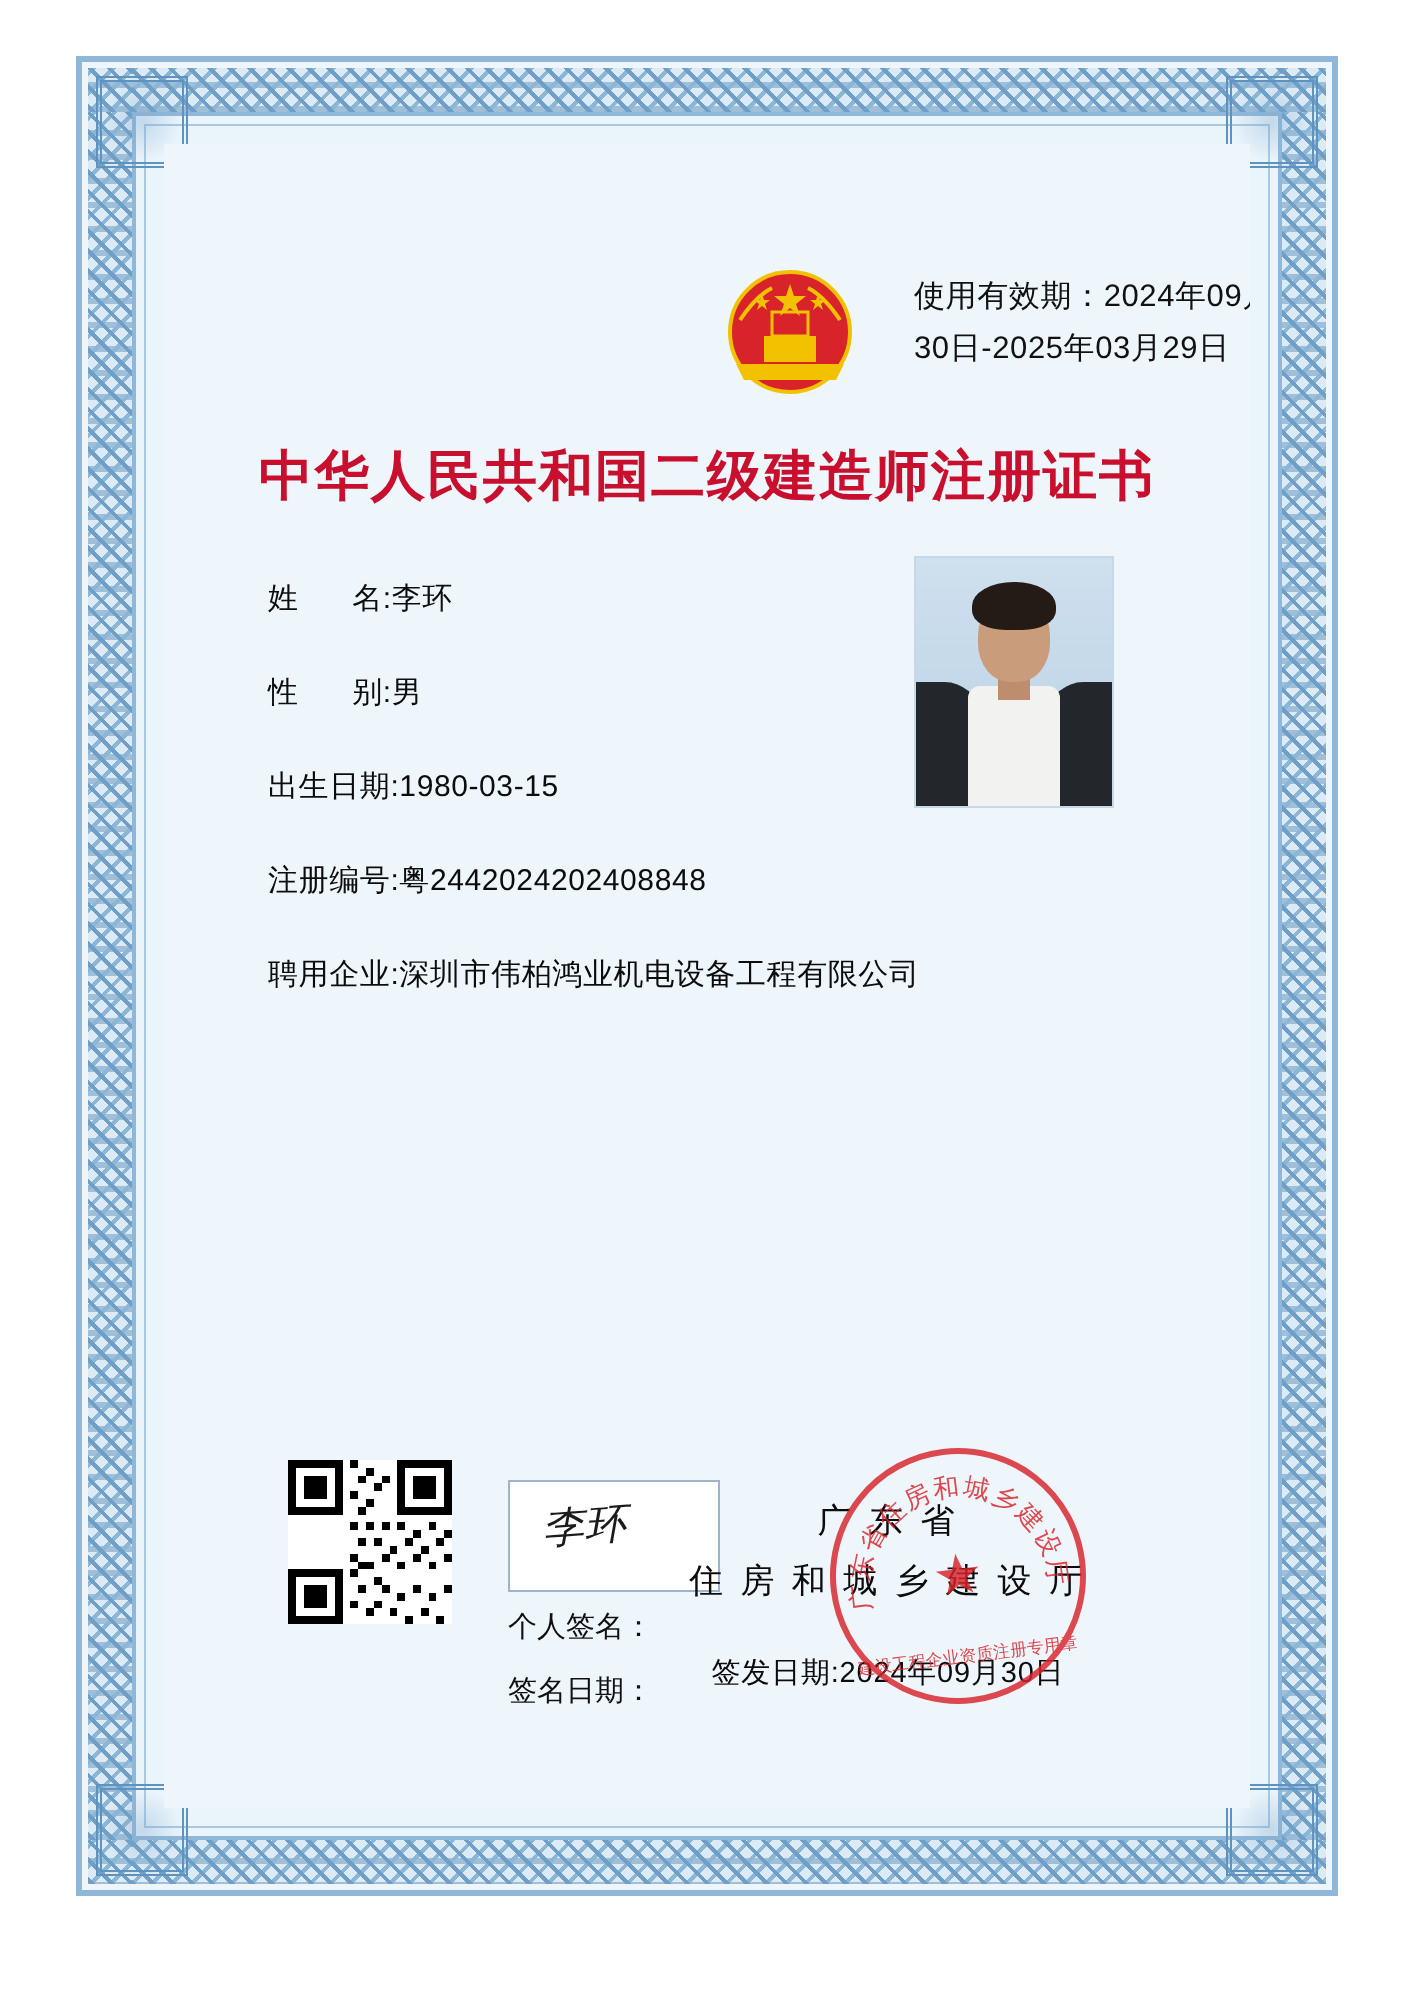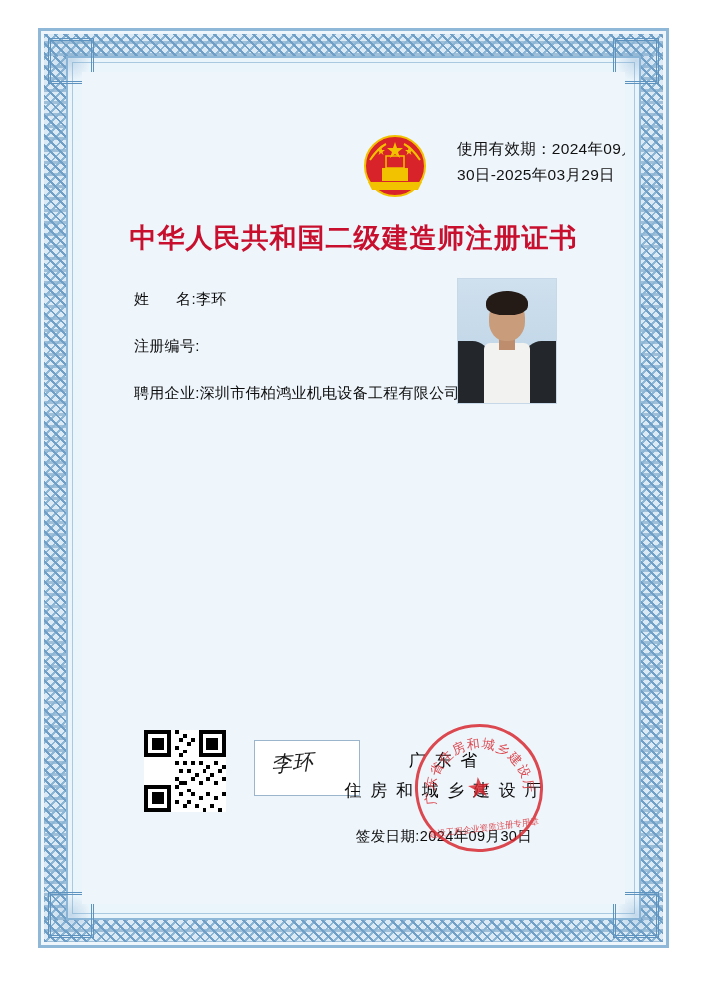--- a/index.html
+++ b/index.html
@@ -356,21 +356,30 @@
       <div class="head"></div>
       <div class="hair"></div>
     </div>
 
     <div class="fields">
       <div class="field-row">
         <span class="field-label">姓      名:</span>
         <span class="field-value">李环</span>
       </div>
       <div class="field-row">
+        <span class="field-label">性      别:</span>
+        <span class="field-value">男</span>
+      </div>
+      <div class="field-row">
+        <span class="field-label">出生日期:</span>
+        <span class="field-value">1980-03-15</span>
+      </div>
+      <div class="field-row">
         <span class="field-label">注册编号:</span>
+        <span class="field-value">粤2442024202408848</span>
       </div>
       <div class="field-row">
         <span class="field-label">聘用企业:</span>
         <span class="field-value">深圳市伟柏鸿业机电设备工程有限公司</span>
       </div>
     </div>
 
     <div class="qr">
       <svg width="82" height="82" viewBox="0 0 21 21" shape-rendering="crispEdges">
         <rect width="21" height="21" fill="#fff"></rect>
@@ -435,20 +444,24 @@
           <rect x="11" y="18" width="1" height="1"></rect>
             <rect x="9" y="13" width="1" height="1"></rect>
         </g>
       </svg>
     </div>
 
     <div class="signature-box">
       <div class="ink">李环</div>
     </div>
 
+    <div class="sign-labels">
+      <div>个人签名：</div>
+      <div>签名日期：</div>
+    </div>
 
     <div class="issuer">
       <div>广 东 省</div>
       <div>住 房 和 城 乡 建 设 厅</div>
     </div>
     <div class="issue-date">
       <span>签发日期:</span><span>2024年09月30日</span>
     </div>
 
     <div class="seal">

